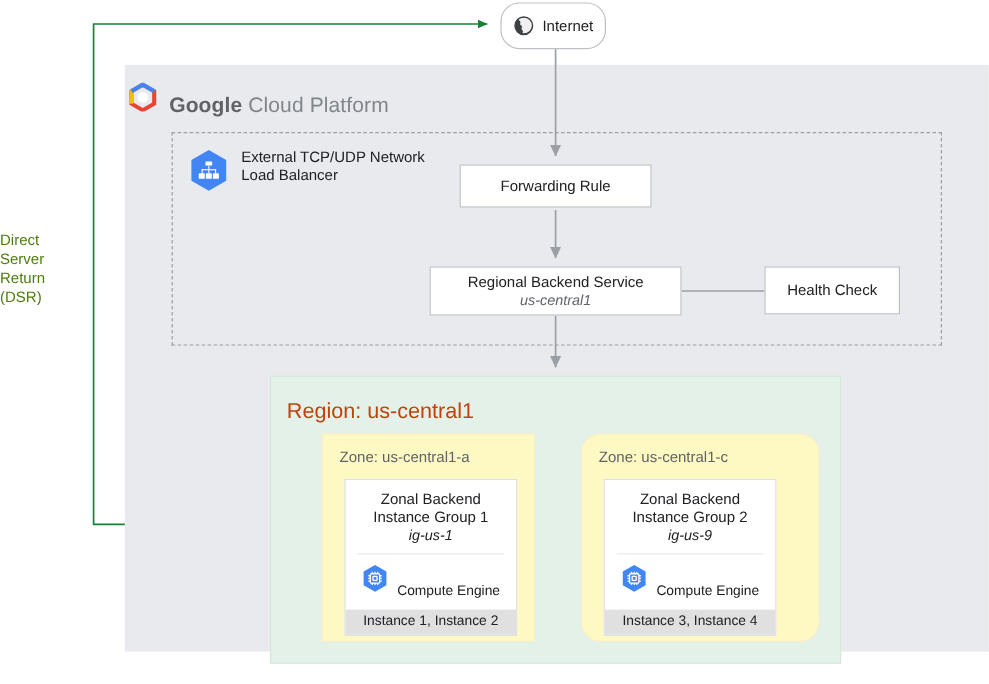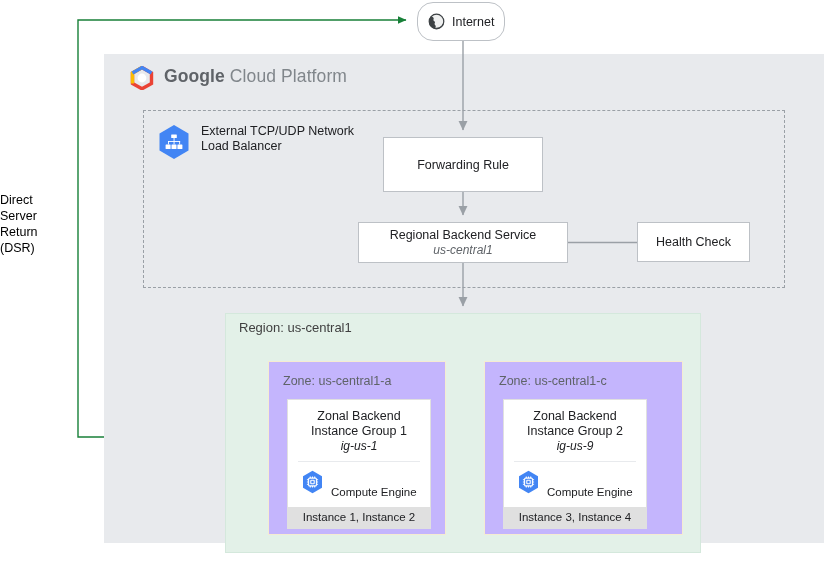--- a/index.html
+++ b/index.html
@@ -6,21 +6,21 @@
   body{
     width:824px;height:570px;position:relative;overflow:hidden;
     font-family:"Liberation Sans","DejaVu Sans",sans-serif;
     color:#3c4043;
   }
   .abs{position:absolute;box-sizing:border-box;}
 
   
   #dsr-label{
     left:0px;top:192px;width:64px;
-    font-size:12.5px;line-height:16px;color:#000000;
+    font-size:12.5px;line-height:16px;color:#4d7c0f;
     text-align:left;
   }
 
   
   #dsr-path{left:0;top:0;width:824px;height:570px;pointer-events:none;}
 
   
   #internet-box{
     left:417px;top:2px;width:88px;height:39px;
     background:#ffffff;border:1px solid #bdc1c6;
@@ -29,22 +29,22 @@
   }
   #internet-box .lbl{font-size:12.5px;color:#202124;}
   .globe{width:17px;height:17px;flex:0 0 17px;}
 
   
   #gcp-panel{
     left:104px;top:54px;width:720px;height:489px;
     background:#e8eaed;
   }
   #gcp-header{
-    left:129px;top:66px;height:32px;
-    display:flex;align-items:flex-start;gap:9px;
+    left:106px;top:66px;height:32px;
+    display:flex;align-items:flex-end;gap:9px;
   }
   #gcp-title{font-size:17.5px;color:#5f6368;letter-spacing:.1px;white-space:nowrap;}
   #gcp-title .g1{font-weight:bold;color:#5f6368;}
   #gcp-title .g2{font-weight:normal;color:#80868b;}
 
   
   #lb-container{
     left:143px;top:110px;width:642px;height:178px;
     border:1px dashed #9aa0a6;background:transparent;
   }
@@ -54,35 +54,35 @@
   }
   #lb-ident .lbl{font-size:12.5px;line-height:15px;color:#202124;}
 
   
   .flowbox{
     background:#ffffff;border:1px solid #bdc1c6;
     display:flex;flex-direction:column;align-items:center;justify-content:center;
   }
   .flowbox .t{font-size:12.5px;color:#202124;line-height:16px;}
   .flowbox .sub{font-size:12px;color:#5f6368;font-style:italic;line-height:15px;}
-  #forwarding-rule{left:383px;top:137px;width:160px;height:55px;}
+  #forwarding-rule{left:383px;top:137px;width:160px;height:36px;}
   #backend-service{left:358px;top:222px;width:210px;height:41px;}
   #health-check{left:637px;top:222px;width:113px;height:40px;}
 
   
   #region-box{
     left:225px;top:313px;width:476px;height:240px;
     background:#e3f1e8;border:1px solid #d4e8dc;
   }
-  #region-label{left:239px;top:320px;font-size:13px;color:#404040;}
-
-  
-  .zone{background:#c4b5fd;border:1px solid #f5ecd2;}
+  #region-label{left:239px;top:332px;font-size:18px;color:#c2410c;}
+
+  
+  .zone{background:#fef9c3;border:1px solid #f5ecd2;}
   #zone-a{left:268px;top:361px;width:178px;height:174px;}
-  #zone-c{left:484px;top:361px;width:199px;height:174px;}
+  #zone-c{left:484px;top:361px;width:199px;height:174px;border-radius:16px;}
   .zone-label{position:absolute;left:14px;top:12px;font-size:12.5px;color:#5f6368;}
 
   
   .ig-card{
     position:absolute;left:18px;top:37px;width:142px;
     background:#ffffff;border:1px solid #e0e0e0;
   }
   .ig-head{padding:9px 6px 7px 6px;text-align:center;}
   .ig-head .t{font-size:12.5px;color:#202124;line-height:15px;}
   .ig-head .sub{font-size:12px;color:#202124;font-style:italic;line-height:15px;}

